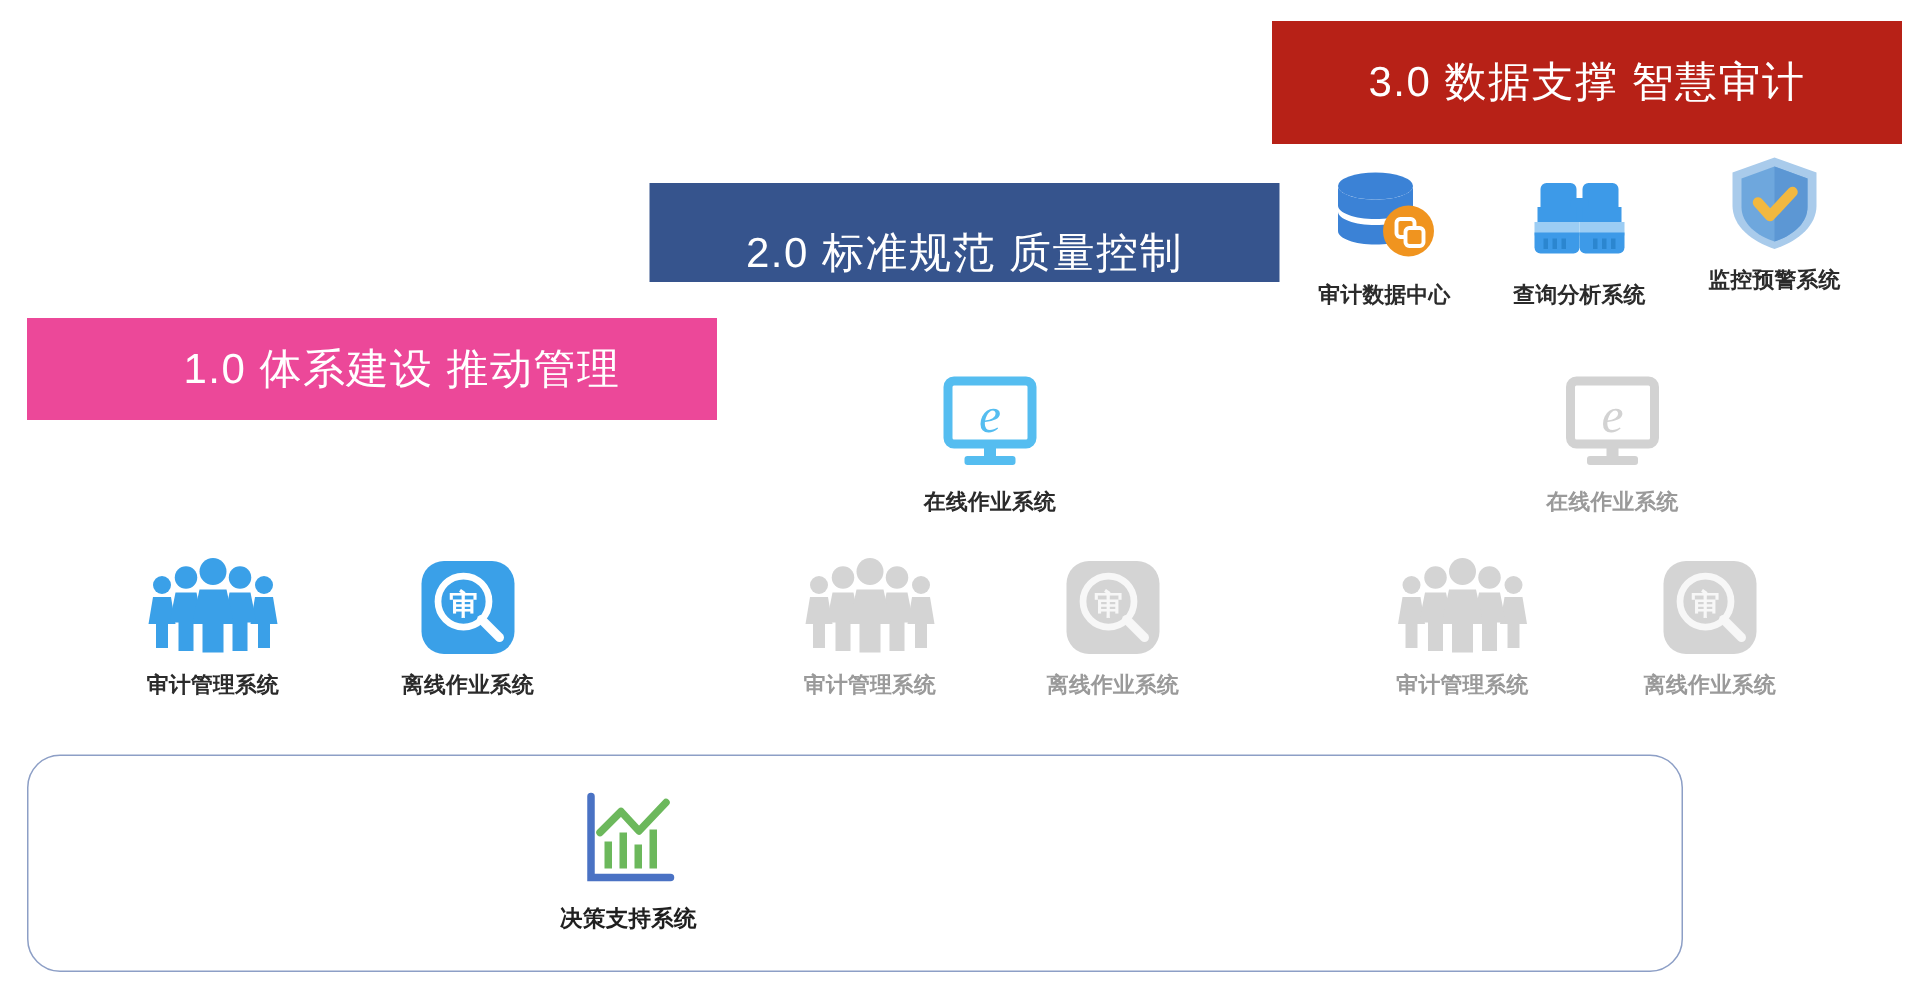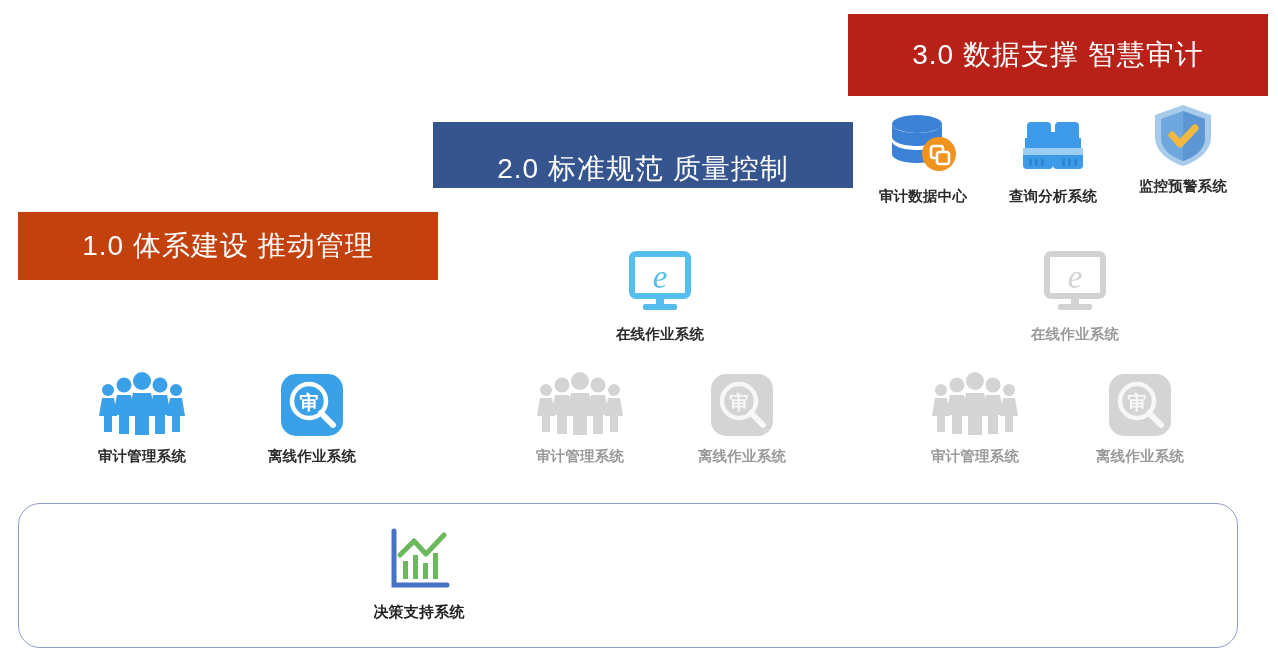--- a/index.html
+++ b/index.html
@@ -28,21 +28,22 @@
     align-items: center;
     justify-content: center;
     color: #ffffff;
     font-weight: normal;
     font-size: 28px;
     letter-spacing: 1px;
     white-space: nowrap;
   }
   .banner.stage1 {
     left: 18px;  top: 212px;  width: 420px; height: 68px;
-    background: #c2410c;
+    background: #ec4899;
+    padding-left: 40px;
   }
   .banner.stage2 {
     left: 433px; top: 122px;  width: 420px; height: 66px;
     background: #36548d;
     align-items: flex-end;
   }
   .banner.stage3 {
     left: 848px; top: 14px;   width: 420px; height: 82px;
     background: #b72117;
   }
@@ -67,21 +68,21 @@
     white-space: nowrap;
     letter-spacing: 0.2px;
   }
   .tile.muted .caption { color: #9a9a9a; }
 
   
   #bottom-panel {
     position: absolute;
     left: 18px;
     top: 503px;
-    width: 1220px;
+    width: 1104px;
     height: 145px;
     border: 1.5px solid #8d9fc6;
     border-radius: 22px;
     background: #ffffff;
     box-sizing: border-box;
   }
   .tile.bottom .caption { font-size: 15px; color: #1f1f1f; }
   .tile.bottom .icon-box { height: 72px; }
 
   svg { display: block; }

